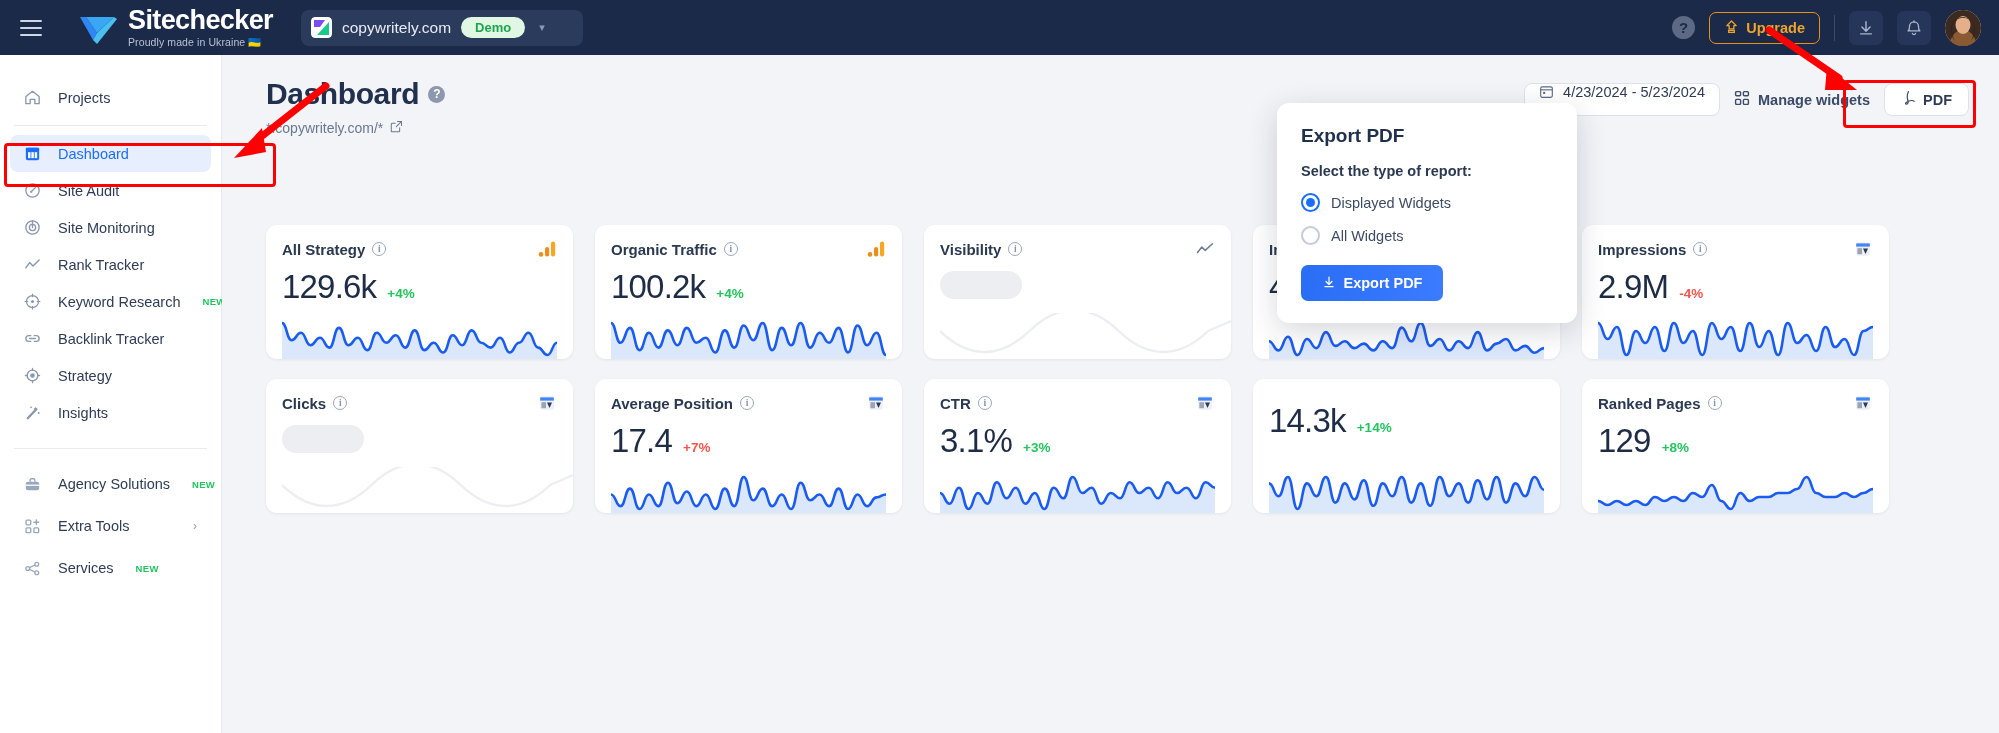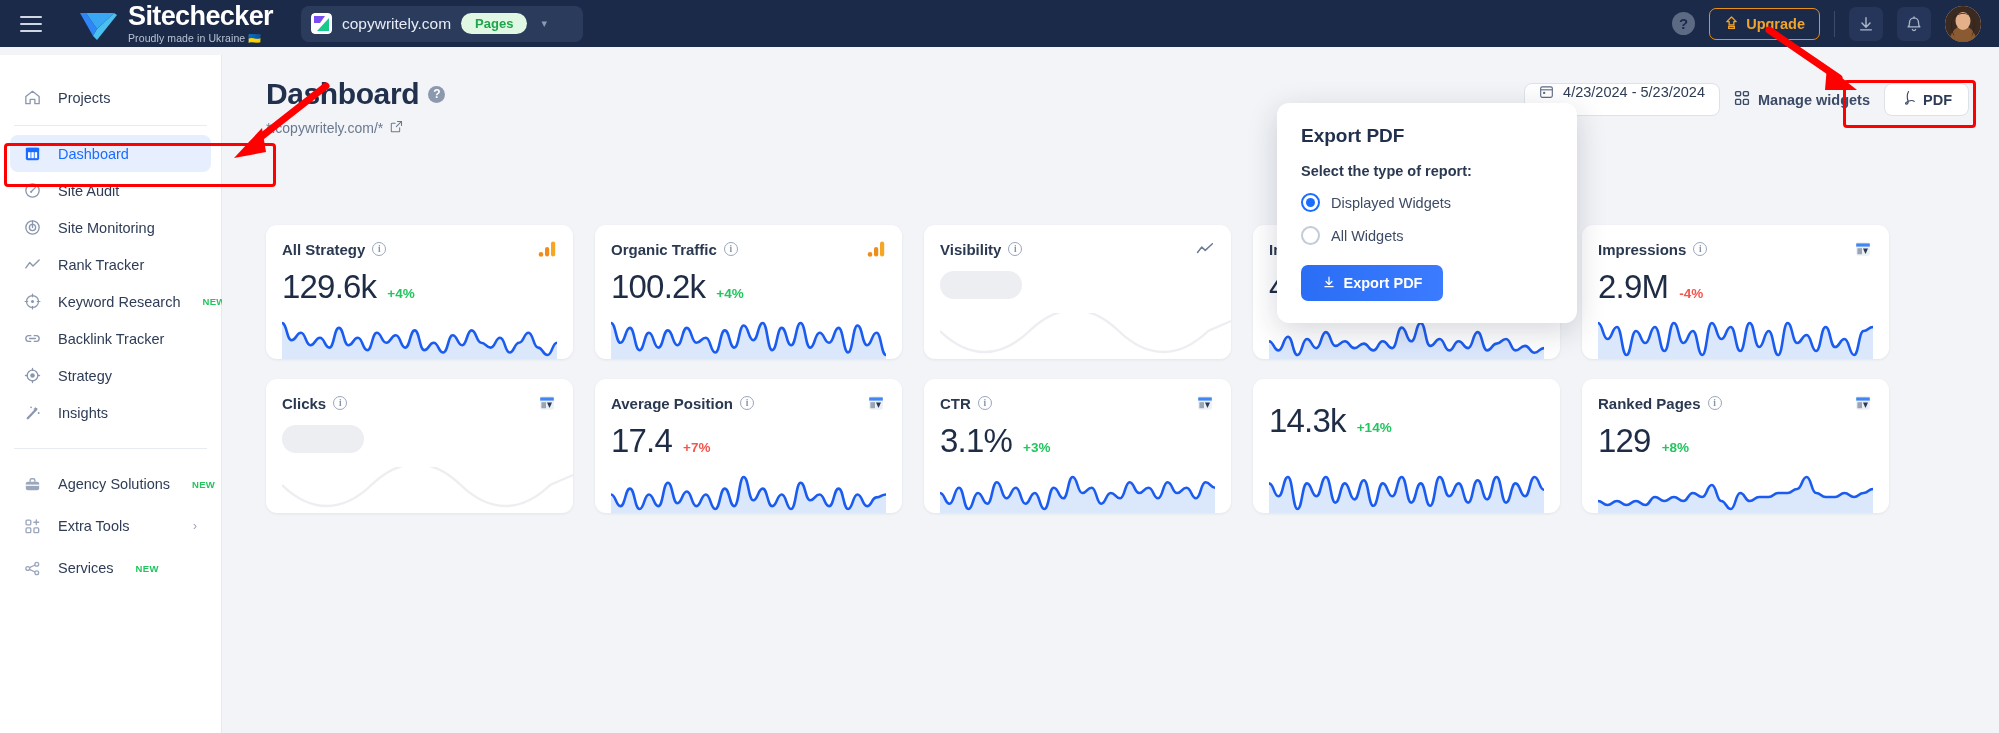--- a/index.html
+++ b/index.html
@@ -5,21 +5,21 @@
   * { box-sizing: border-box; margin: 0; padding: 0; }
   html, body {
     width: 1999px; height: 733px;
     overflow: hidden;
     font-family: "Liberation Sans", sans-serif;
     background: #f2f4f7;
   }
 
   
   .topbar {
-    position: absolute; top: 0; left: 0; width: 1999px; height: 47px;
+    position: absolute; top: 0; left: 0; width: 1999px; height: 55px;
     background: #1b2a49;
     display: flex; align-items: center;
   }
   .hamburger {
     margin-left: 20px; width: 28px; height: 28px;
     display: flex; flex-direction: column; justify-content: center; gap: 5px;
     cursor: pointer;
   }
   .hamburger span { display:block; height: 2px; background:#cfd6e4; border-radius:2px;}
   .hamburger span:nth-child(1){width:22px}
@@ -197,21 +197,21 @@
 
   <div class="site-pill">
     <div class="site-fav">
       <svg width="21" height="21" viewBox="0 0 21 21">
         <rect width="21" height="21" rx="4" fill="#ffffff"></rect>
         <path d="M3 3 H14 L9 10 H3 Z" fill="#7a4df0"></path>
         <path d="M18 5 L18 18 H6 Z" fill="#17c98c"></path>
       </svg>
     </div>
     <div class="site-name">copywritely.com</div>
-    <div class="demo-badge">Pages</div>
+    <div class="demo-badge">Demo</div>
     <div class="caret-down">▾</div>
   </div>
 
   <div class="topright">
     <div class="help-icon">?</div>
     <div class="upgrade-btn">
       <svg width="15" height="15" viewBox="0 0 16 16">
         <path d="M8 1 L13 6 H10.5 V9.5 H5.5 V6 H3 Z" fill="none" stroke="#f0a42a" stroke-width="1.4" stroke-linejoin="round"></path>
         <rect x="5" y="11" width="6" height="2.2" fill="none" stroke="#f0a42a" stroke-width="1.4"></rect>
       </svg>

